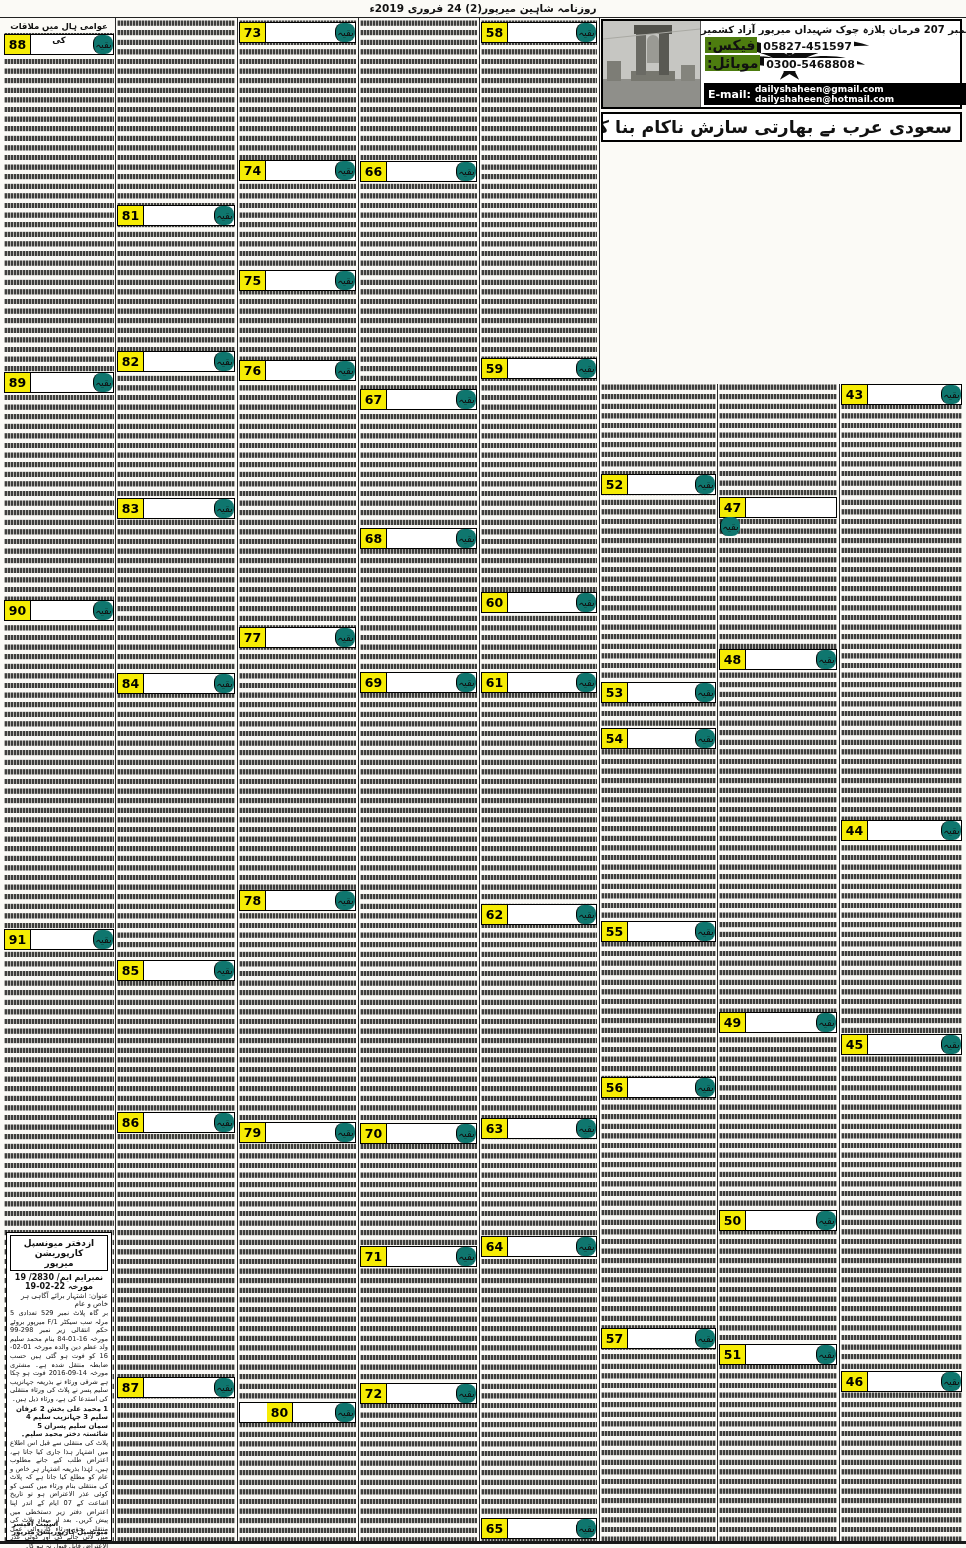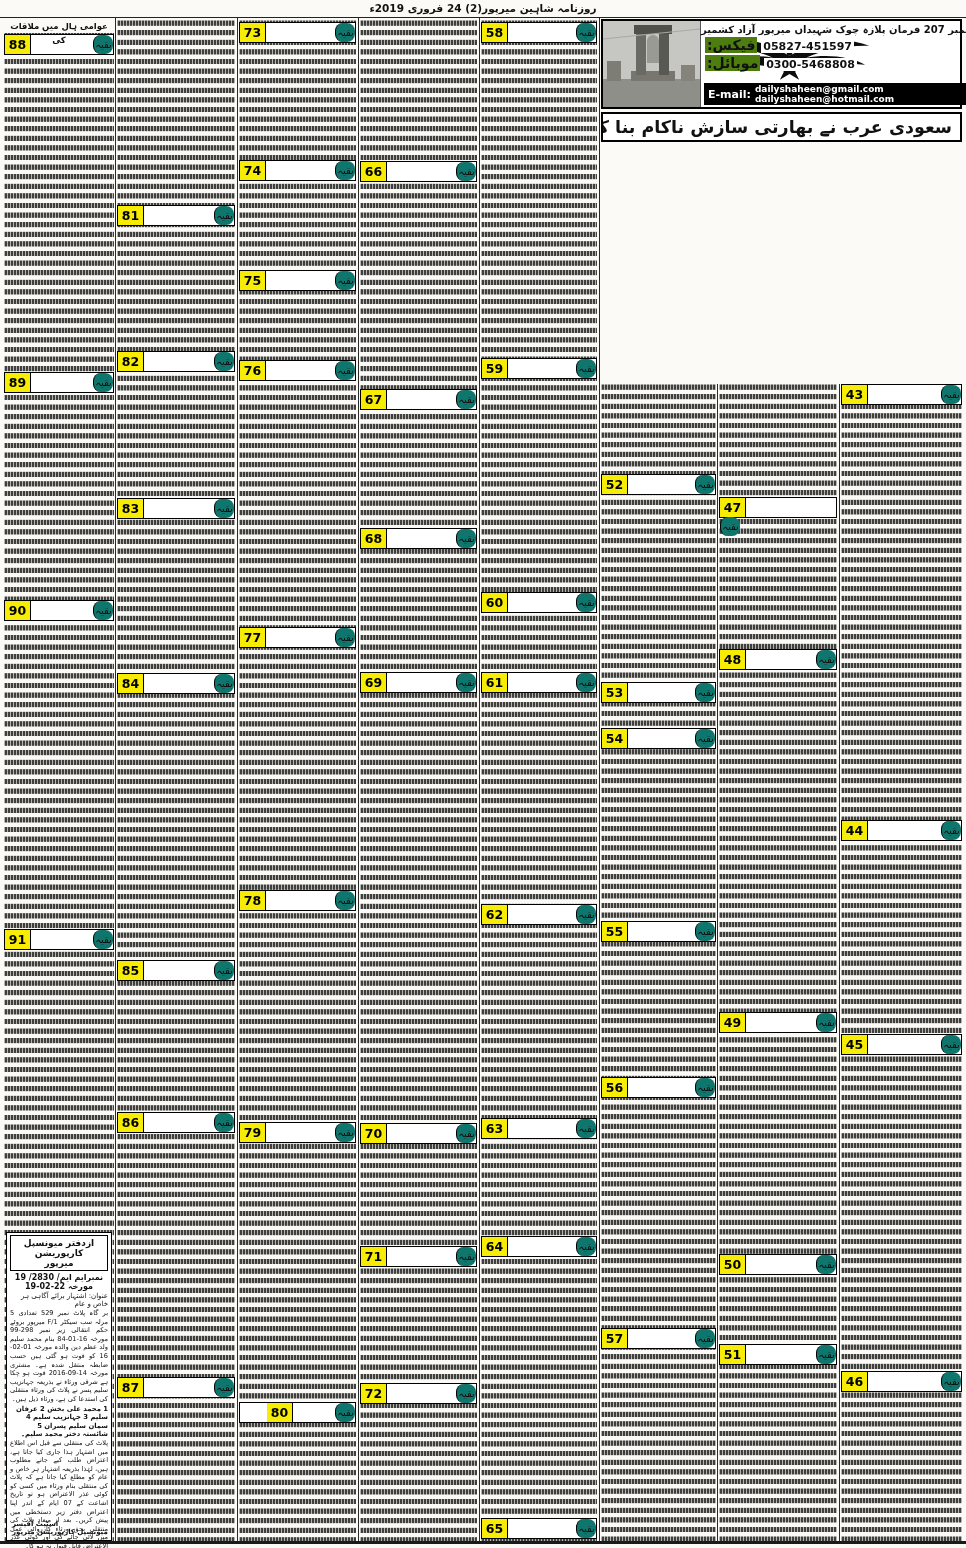--- a/index.html
+++ b/index.html
@@ -305,21 +305,21 @@
       <div class="bq" style="top: 267px;">
         <span class="bq-num">48</span>
         <span class="bq-mid"></span>
         <span class="bq-lbl">بقیہ</span>
       </div>
       <div class="bq" style="top: 630px;">
         <span class="bq-num">49</span>
         <span class="bq-mid"></span>
         <span class="bq-lbl">بقیہ</span>
       </div>
-      <div class="bq" style="top: 872px;">
+      <div class="bq" style="top: 828px;">
         <span class="bq-num">50</span>
         <span class="bq-mid"></span>
         <span class="bq-lbl">بقیہ</span>
       </div>
       <div class="bq" style="top: 962px;">
         <span class="bq-num">51</span>
         <span class="bq-mid"></span>
         <span class="bq-lbl">بقیہ</span>
       </div>
     </div>

